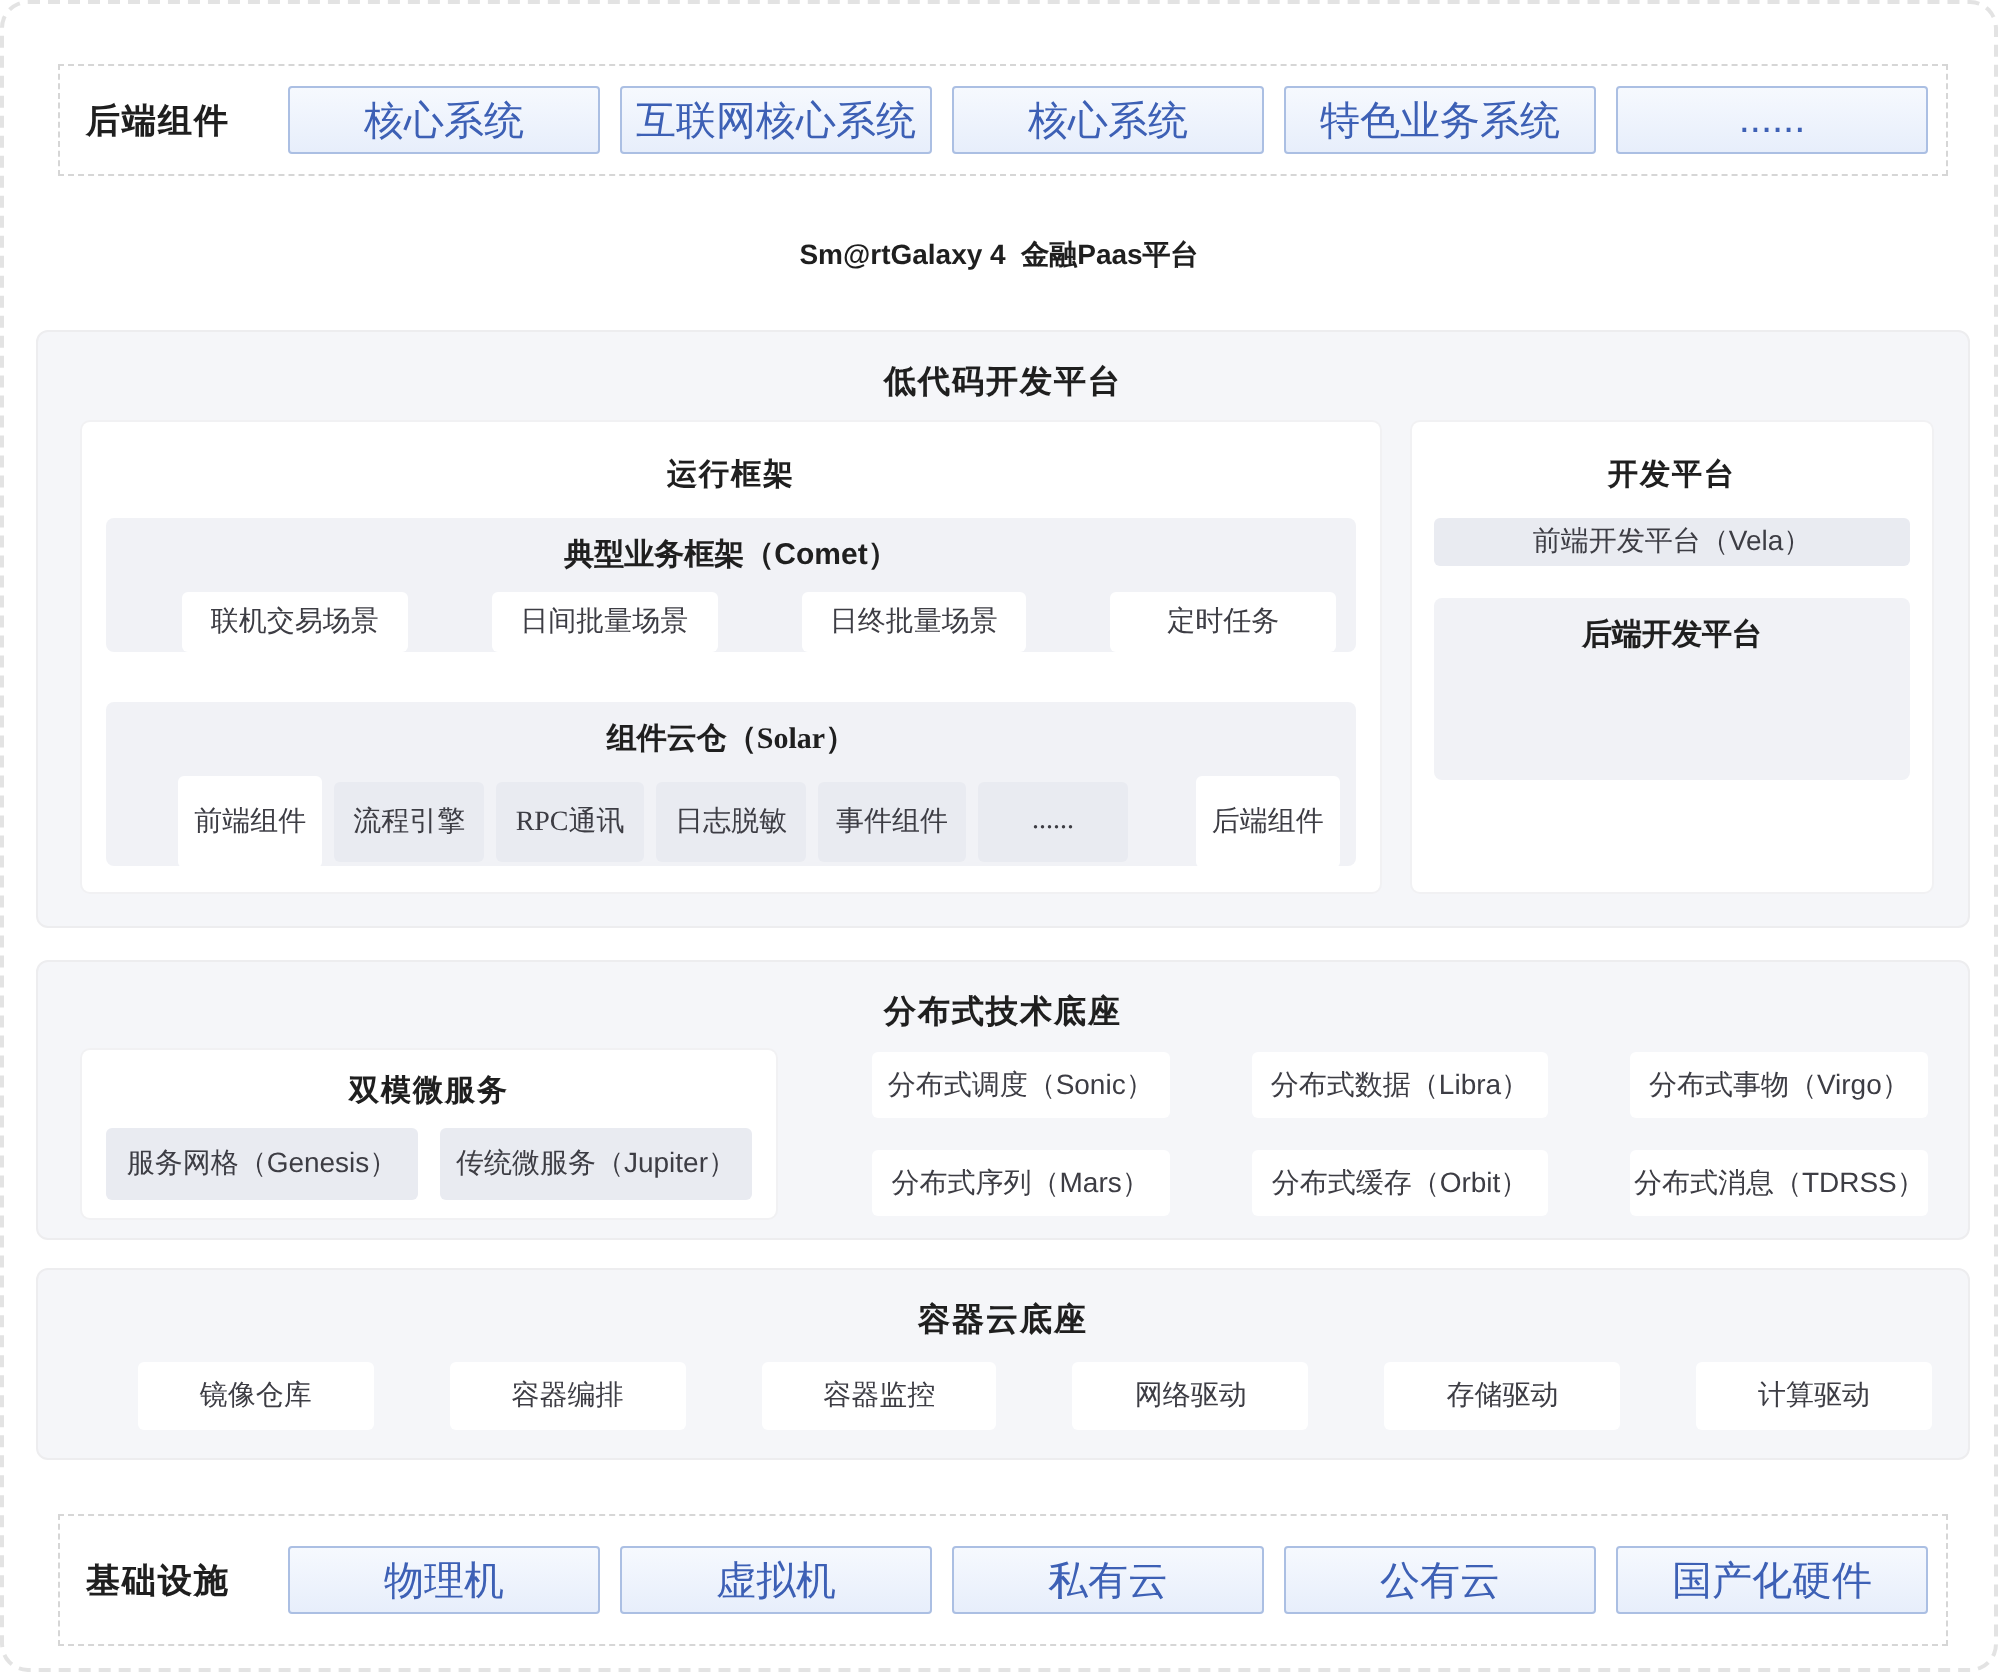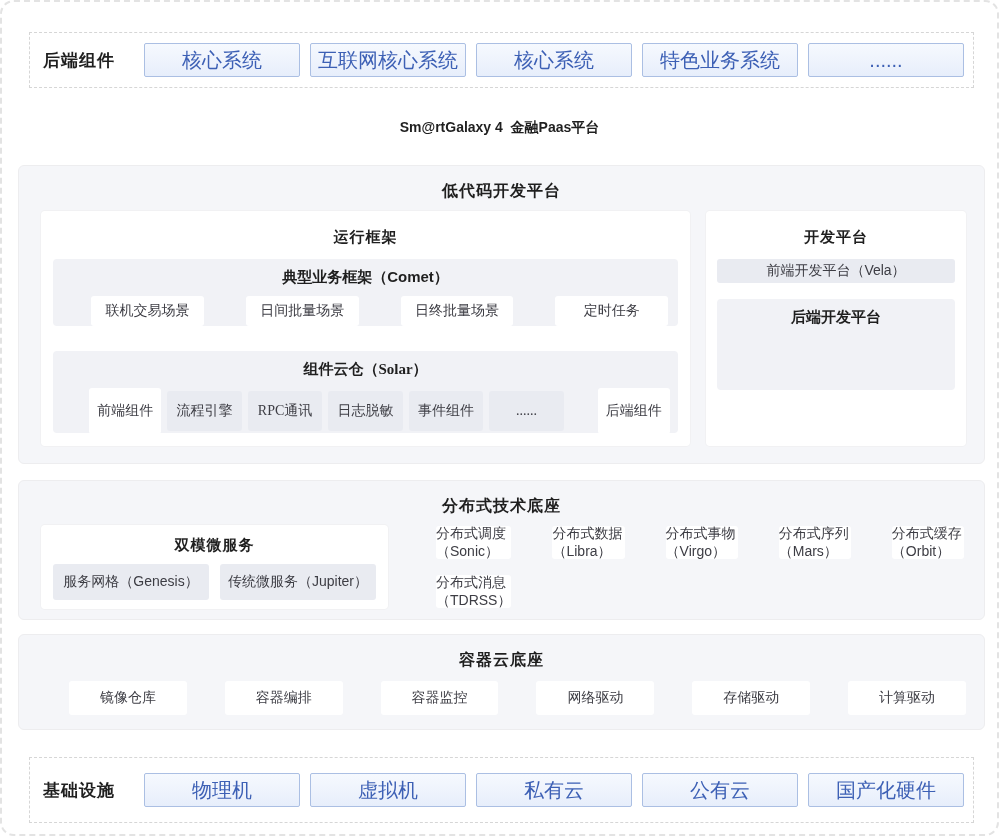--- a/index.html
+++ b/index.html
@@ -98,21 +98,21 @@
     flex:1; height:57px; flex-direction:column; line-height:20px;
     font-size:13.5px;
   }
   
   .dist-body { display:flex; gap:20px; padding:8px 20px 0 22px;justify-content:center; }
   .dualmode-panel { width:347px; height:84px; padding:0 12px; flex-shrink:0; }
   .dualmode-title { padding-top:11px; padding-bottom:9px; }
   .dualmode-chips { display:flex; gap:11px; }
   .dualmode-chips .gray-chip { flex:1; height:36px; }
   .dist-grid {
-    flex:1; display:grid; grid-template-columns:repeat(5,1fr);
+    flex:1; display:grid; grid-template-columns:repeat(3,1fr);
     gap:16px 13px; align-content:start; padding-top:1px;
   }
   .dist-grid .white-item { height:33px; }
   
   .container-items { display:flex; gap:10px; padding:10px 18px 0 22px; }
   .container-items .white-item { flex:1; height:34px; }
 </style>
 </head>
 <body>
 

